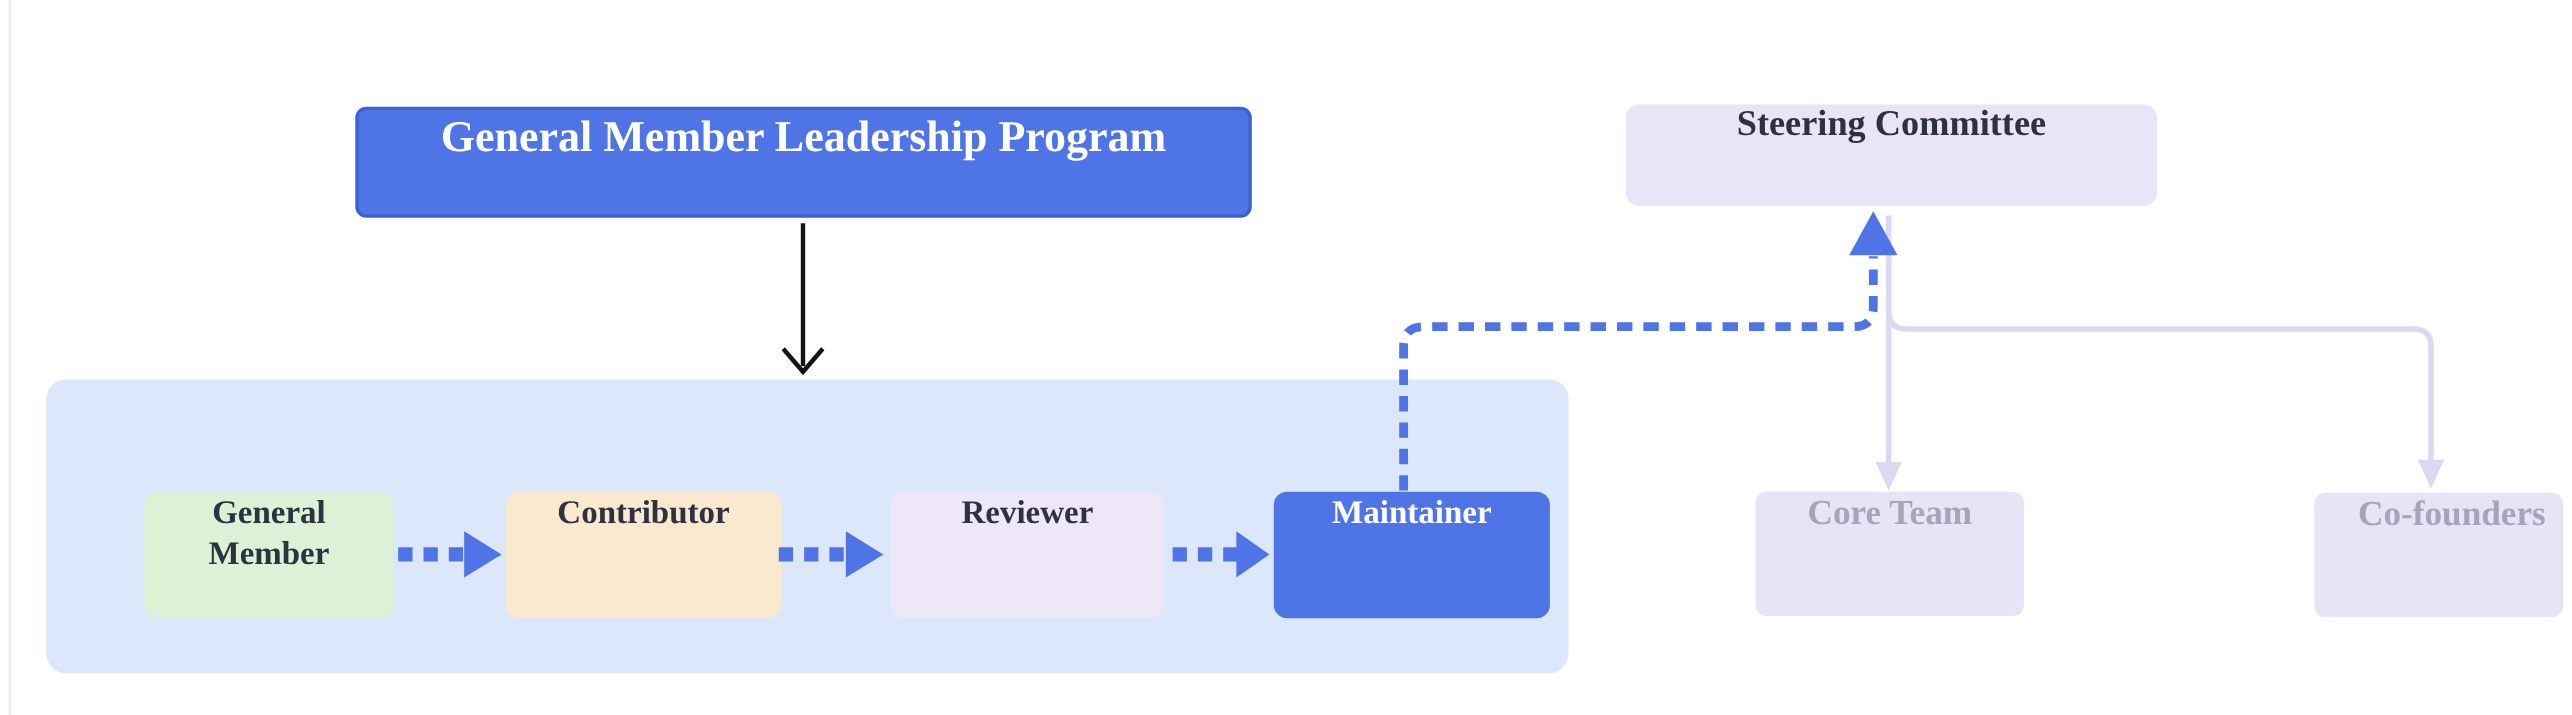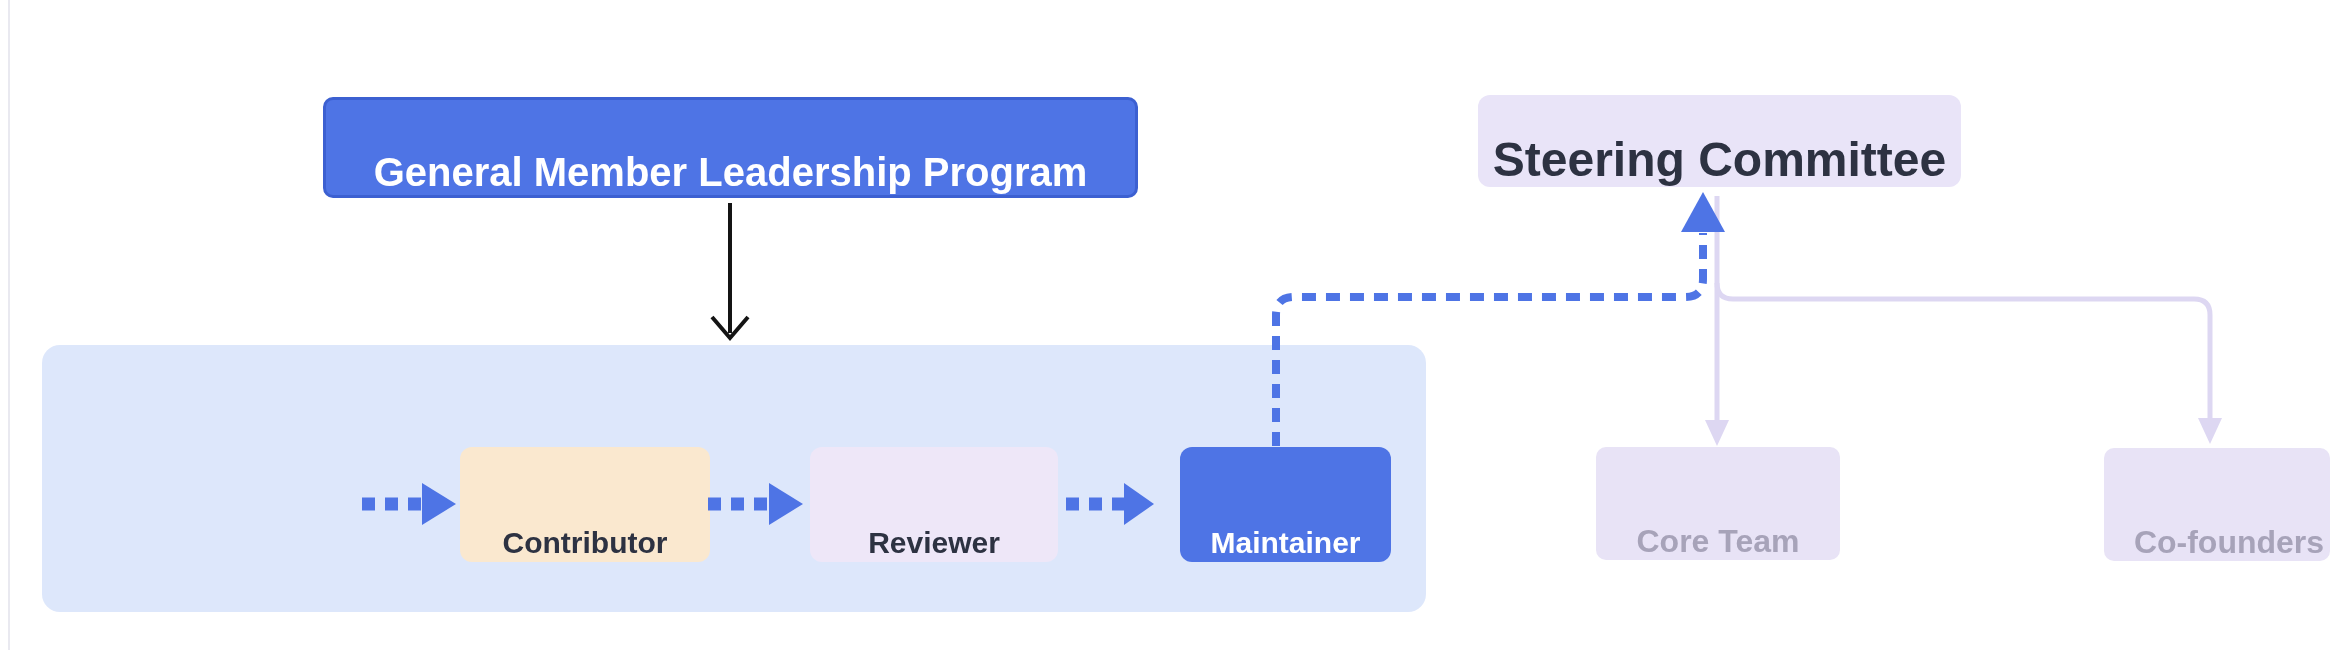--- a/index.html
+++ b/index.html
@@ -9,25 +9,26 @@
     background:#ffffff;
     font-family:"Liberation Sans", sans-serif;
     overflow:hidden;
   }
   .edge-line{
     position:absolute;left:8px;top:0;width:2px;height:650px;
     background:#e9e9f0;
   }
   .node{
     position:absolute;
-    display:flex;align-items:flex-end;justify-content:center;
+    display:flex;align-items:flex-start;justify-content:center;
     text-align:center;
     font-weight:bold;
     box-sizing:border-box;
     z-index:2;
+    font-family:Liberation Serif, serif;
   }
   #title-node{
     left:323px;top:97px;width:815px;height:101px;
     background:var(--accent-blue,#4e74e5);
     border:3px solid var(--accent-blue-border,#3c60d1);
     border-radius:10px;
     color:#ffffff;font-size:40px;
   }
   #pipeline-container{
     position:absolute;left:42px;top:345px;width:1384px;height:267px;
@@ -38,26 +39,26 @@
   .stage{
     top:447px;height:115px;
     border-radius:12px;
     color:var(--dark-text,#2d3242);
     font-size:30px;line-height:38px;
     padding:0 14px;
   }
   #stage-general-member{left:131px;width:227px;background:var(--stage-green,#dcf2d6);}
   #stage-contributor{left:460px;width:250px;background:var(--stage-peach,#fae8cf);}
   #stage-reviewer{left:810px;width:248px;background:var(--stage-lavender,#eee7f8);}
-  #stage-maintainer{left:1158px;width:211px;background:var(--accent-blue,#4e74e5);color:#ffffff;margin-left:22px;}
+  #stage-maintainer{left:1158px;width:251px;background:var(--accent-blue,#4e74e5);color:#ffffff;}
   #steering-node{
     left:1478px;top:95px;width:483px;height:92px;
     background:var(--steering-bg,#e9e4f8);
     border-radius:12px;
-    font-size:48px;color:var(--dark-text,#2d3242);
+    font-size:33px;color:var(--dark-text,#2d3242);
   }
   .muted-node{
     top:447px;height:113px;
     background:var(--muted-bg,#e8e3f6);
     border-radius:10px;
     font-size:32px;color:var(--muted-text,#a7a3b9);
   }
   #core-team-node{left:1596px;width:244px;}
   #co-founders-node{left:2104px;top:448px;width:226px;padding-left:24px;}
   #connector-layer{
@@ -71,20 +72,23 @@
 <div id="canvas">
 
   <div class="edge-line"></div>
 
   <div id="pipeline-container"></div>
 
   <div class="node" id="title-node">
     <span>General Member Leadership Program</span>
   </div>
 
+  <div class="node stage" id="stage-general-member">
+    <span>General Member</span>
+  </div>
   <div class="node stage" id="stage-contributor">
     <span>Contributor</span>
   </div>
   <div class="node stage" id="stage-reviewer">
     <span>Reviewer</span>
   </div>
   <div class="node stage" id="stage-maintainer">
     <span>Maintainer</span>
   </div>
 

